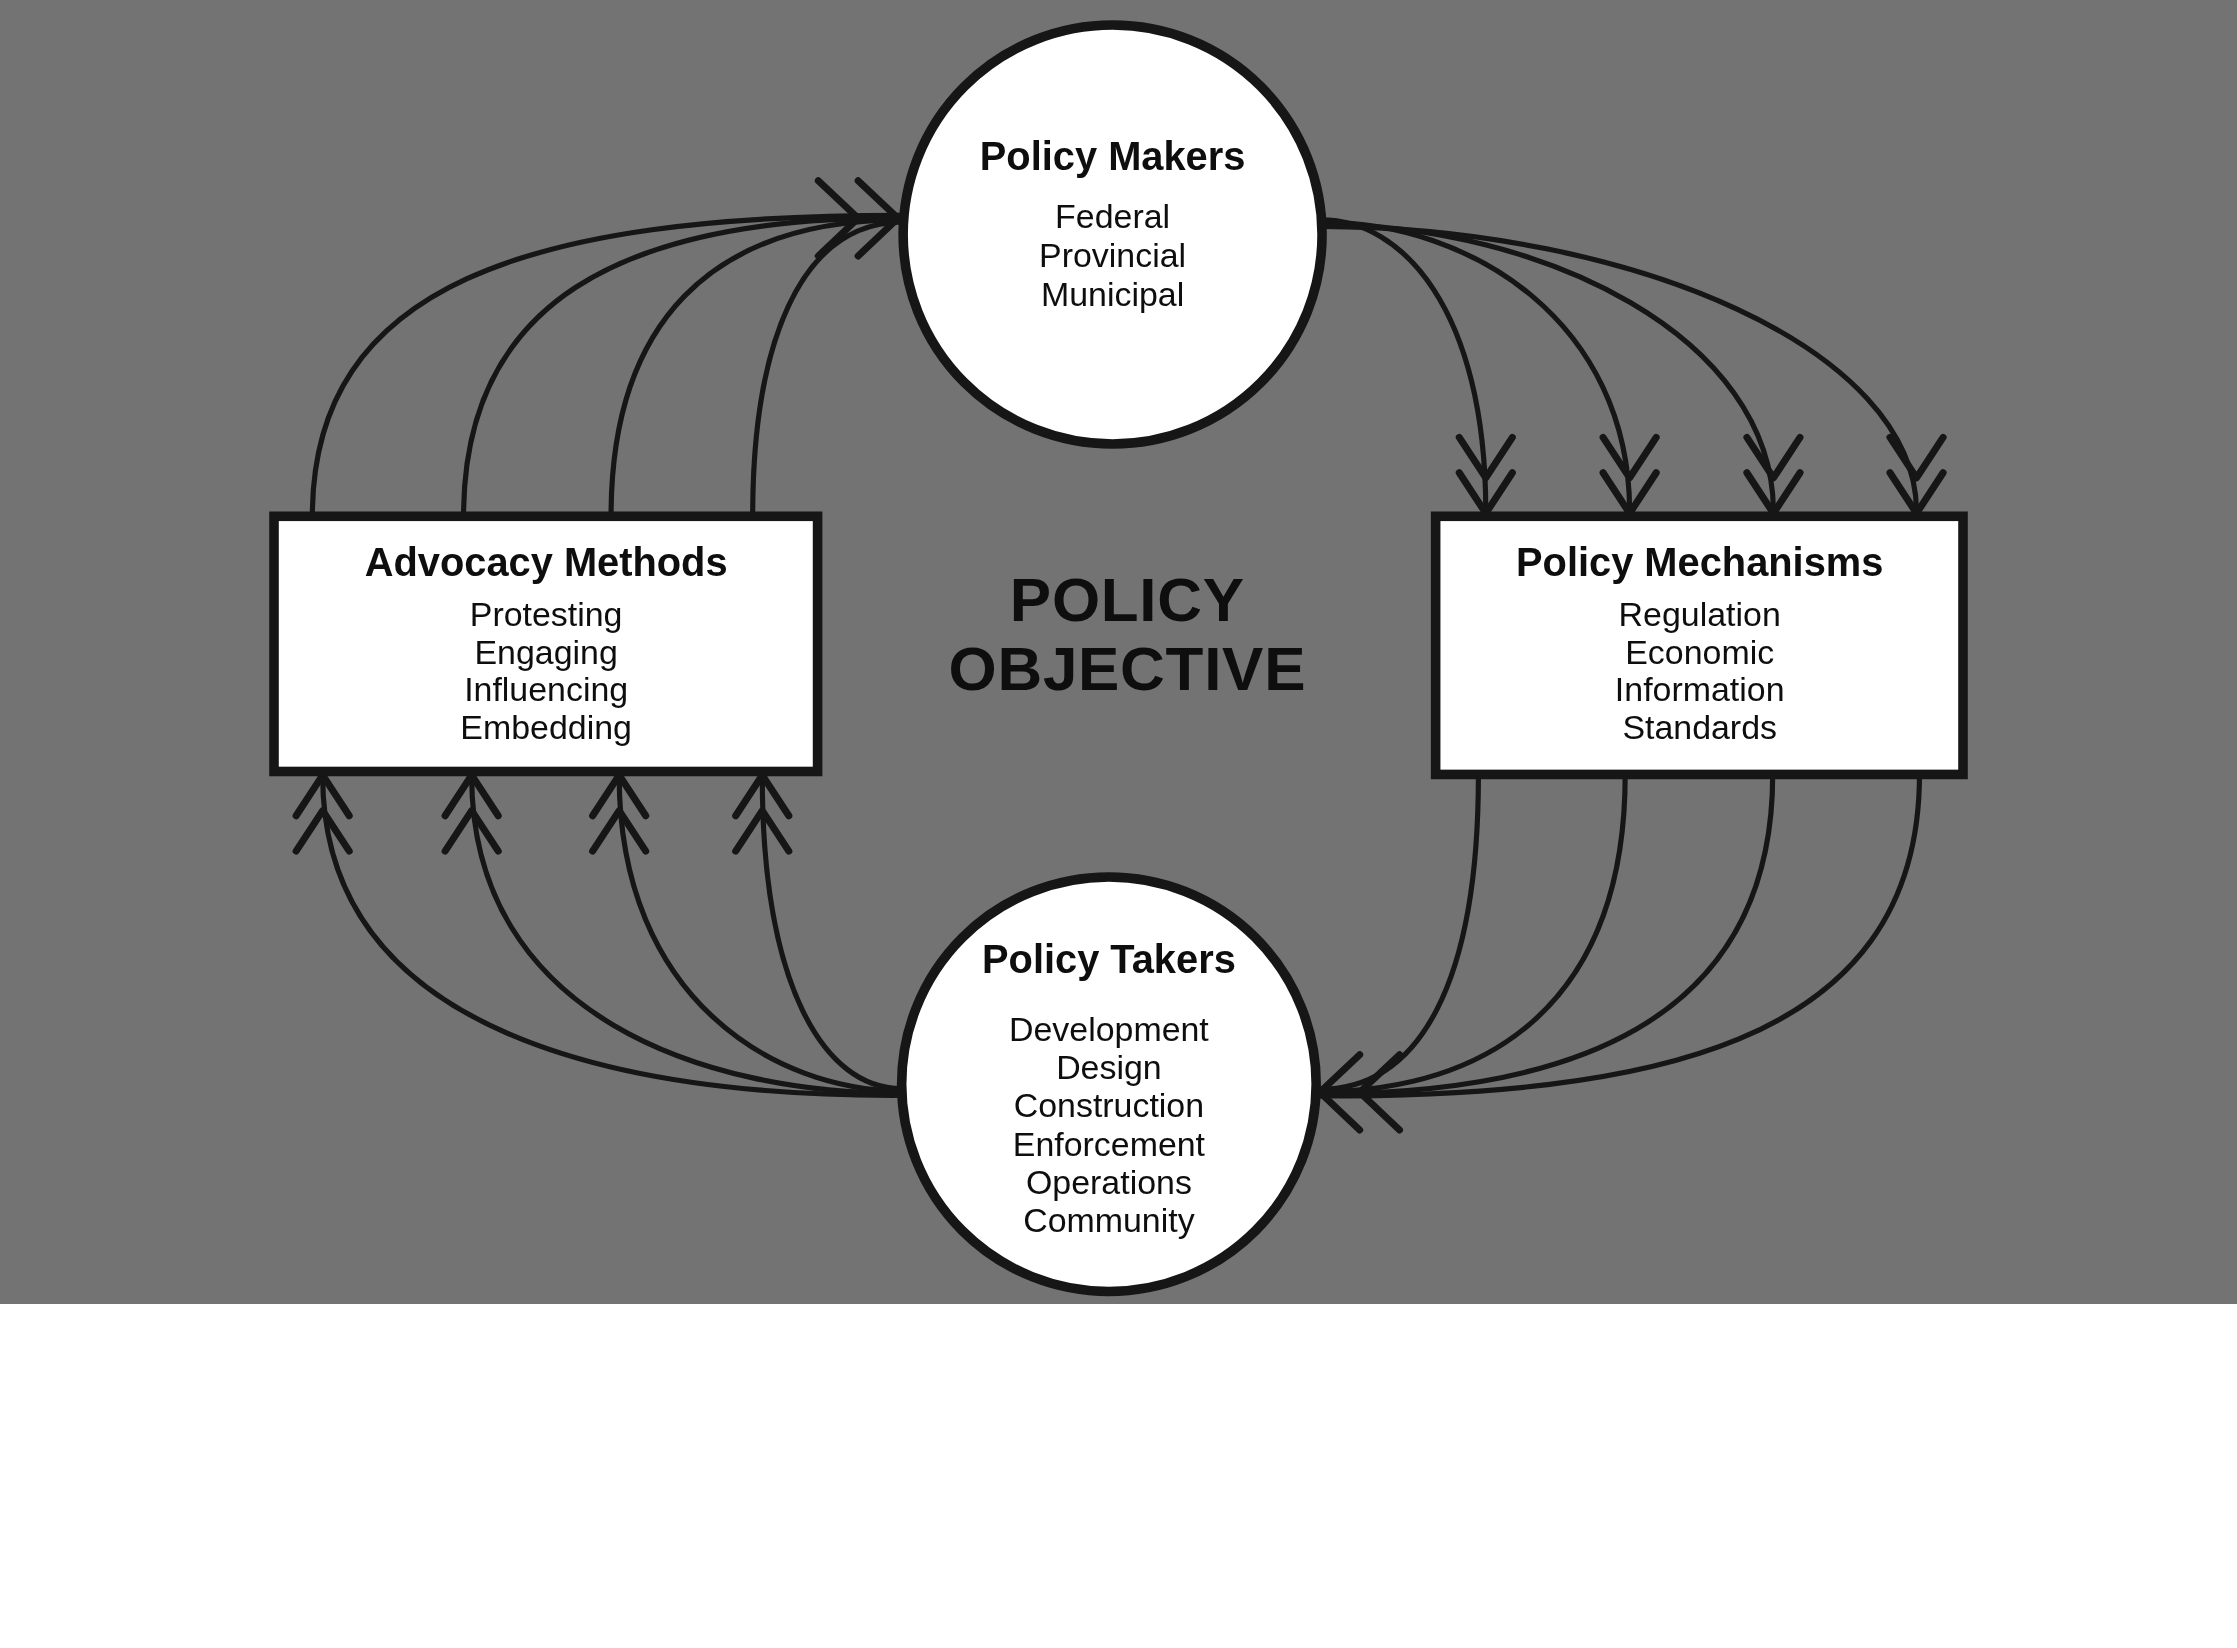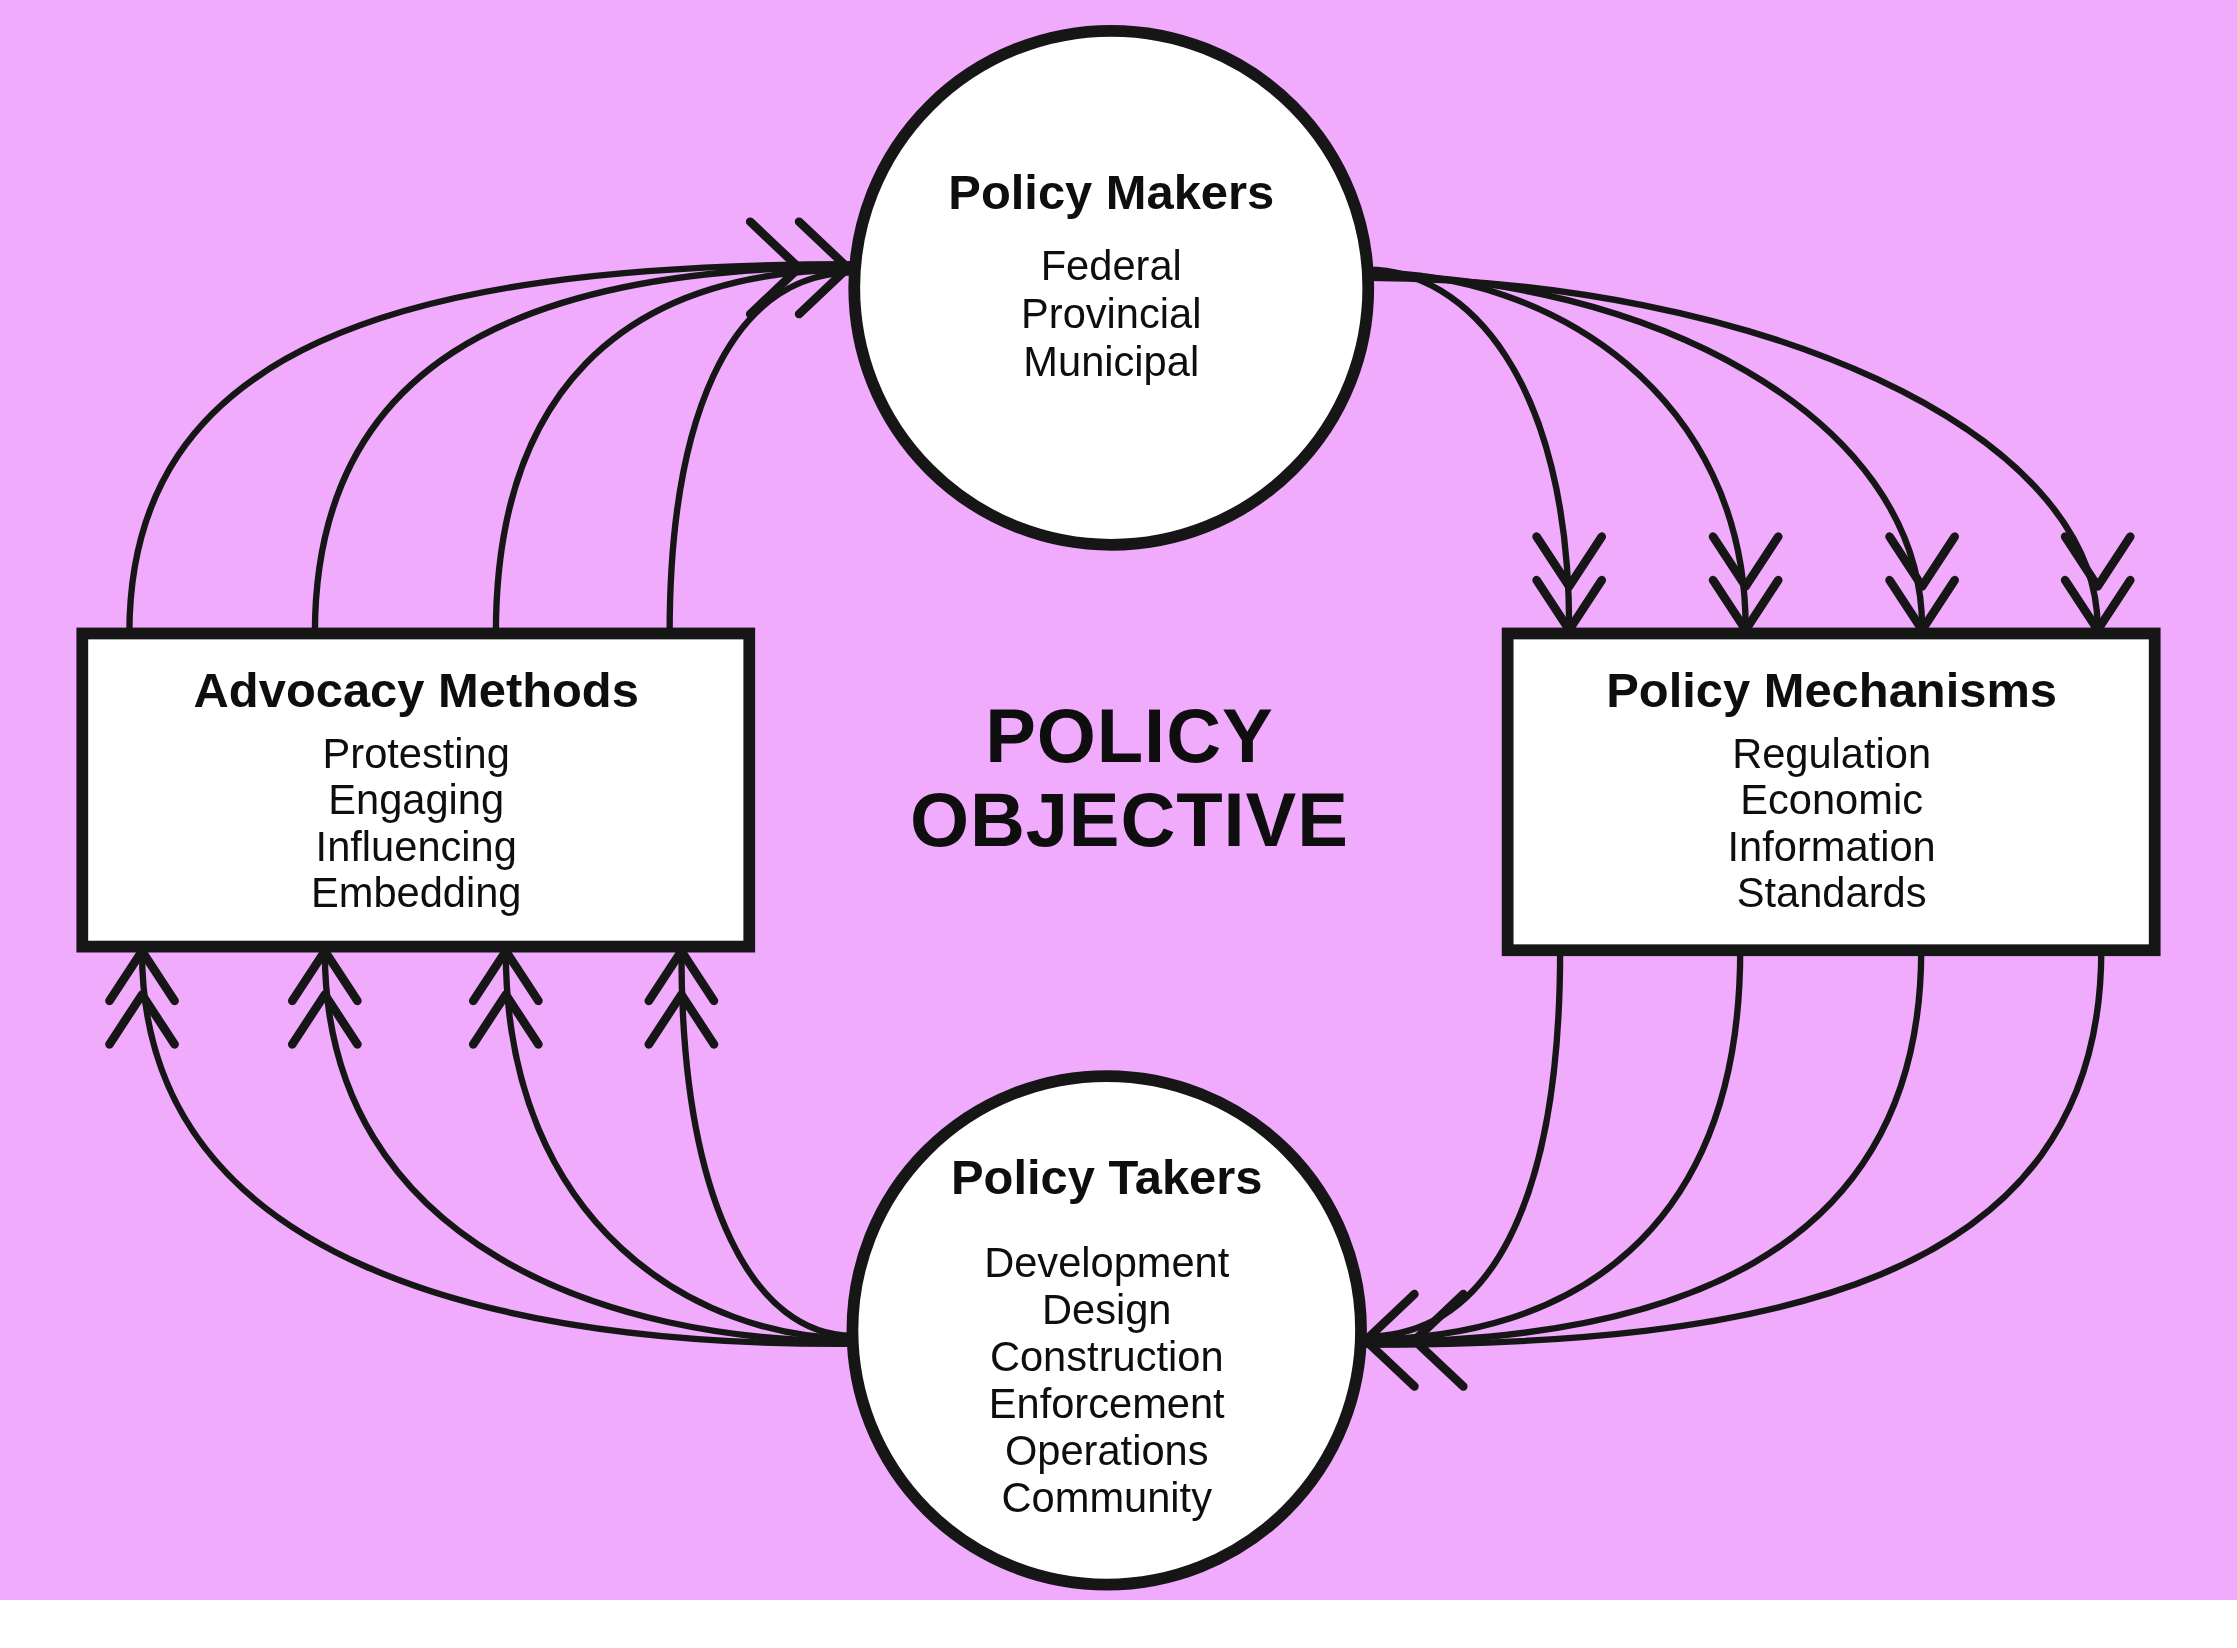--- a/index.html
+++ b/index.html
@@ -1,20 +1,20 @@
 <!DOCTYPE html>
 <html style="font-size:15px"><head>
 <meta charset="utf-8">
 <style>
   html, body { margin: 0; padding: 0; background: #ffffff; }
   .stage {
     position: relative;
     width: 2237px;
-    height: 1600px;
-    background: #f0abfc;
+    height: 1304px;
+    background: #737373;
     font-family: "Liberation Sans", sans-serif;
     overflow: hidden;
   }
   svg { display: block; width: 100%; height: 100%; }
 
   .flow-curve {
     fill: none;
     stroke: #161616;
     stroke-width: 7;
     stroke-linecap: round;

